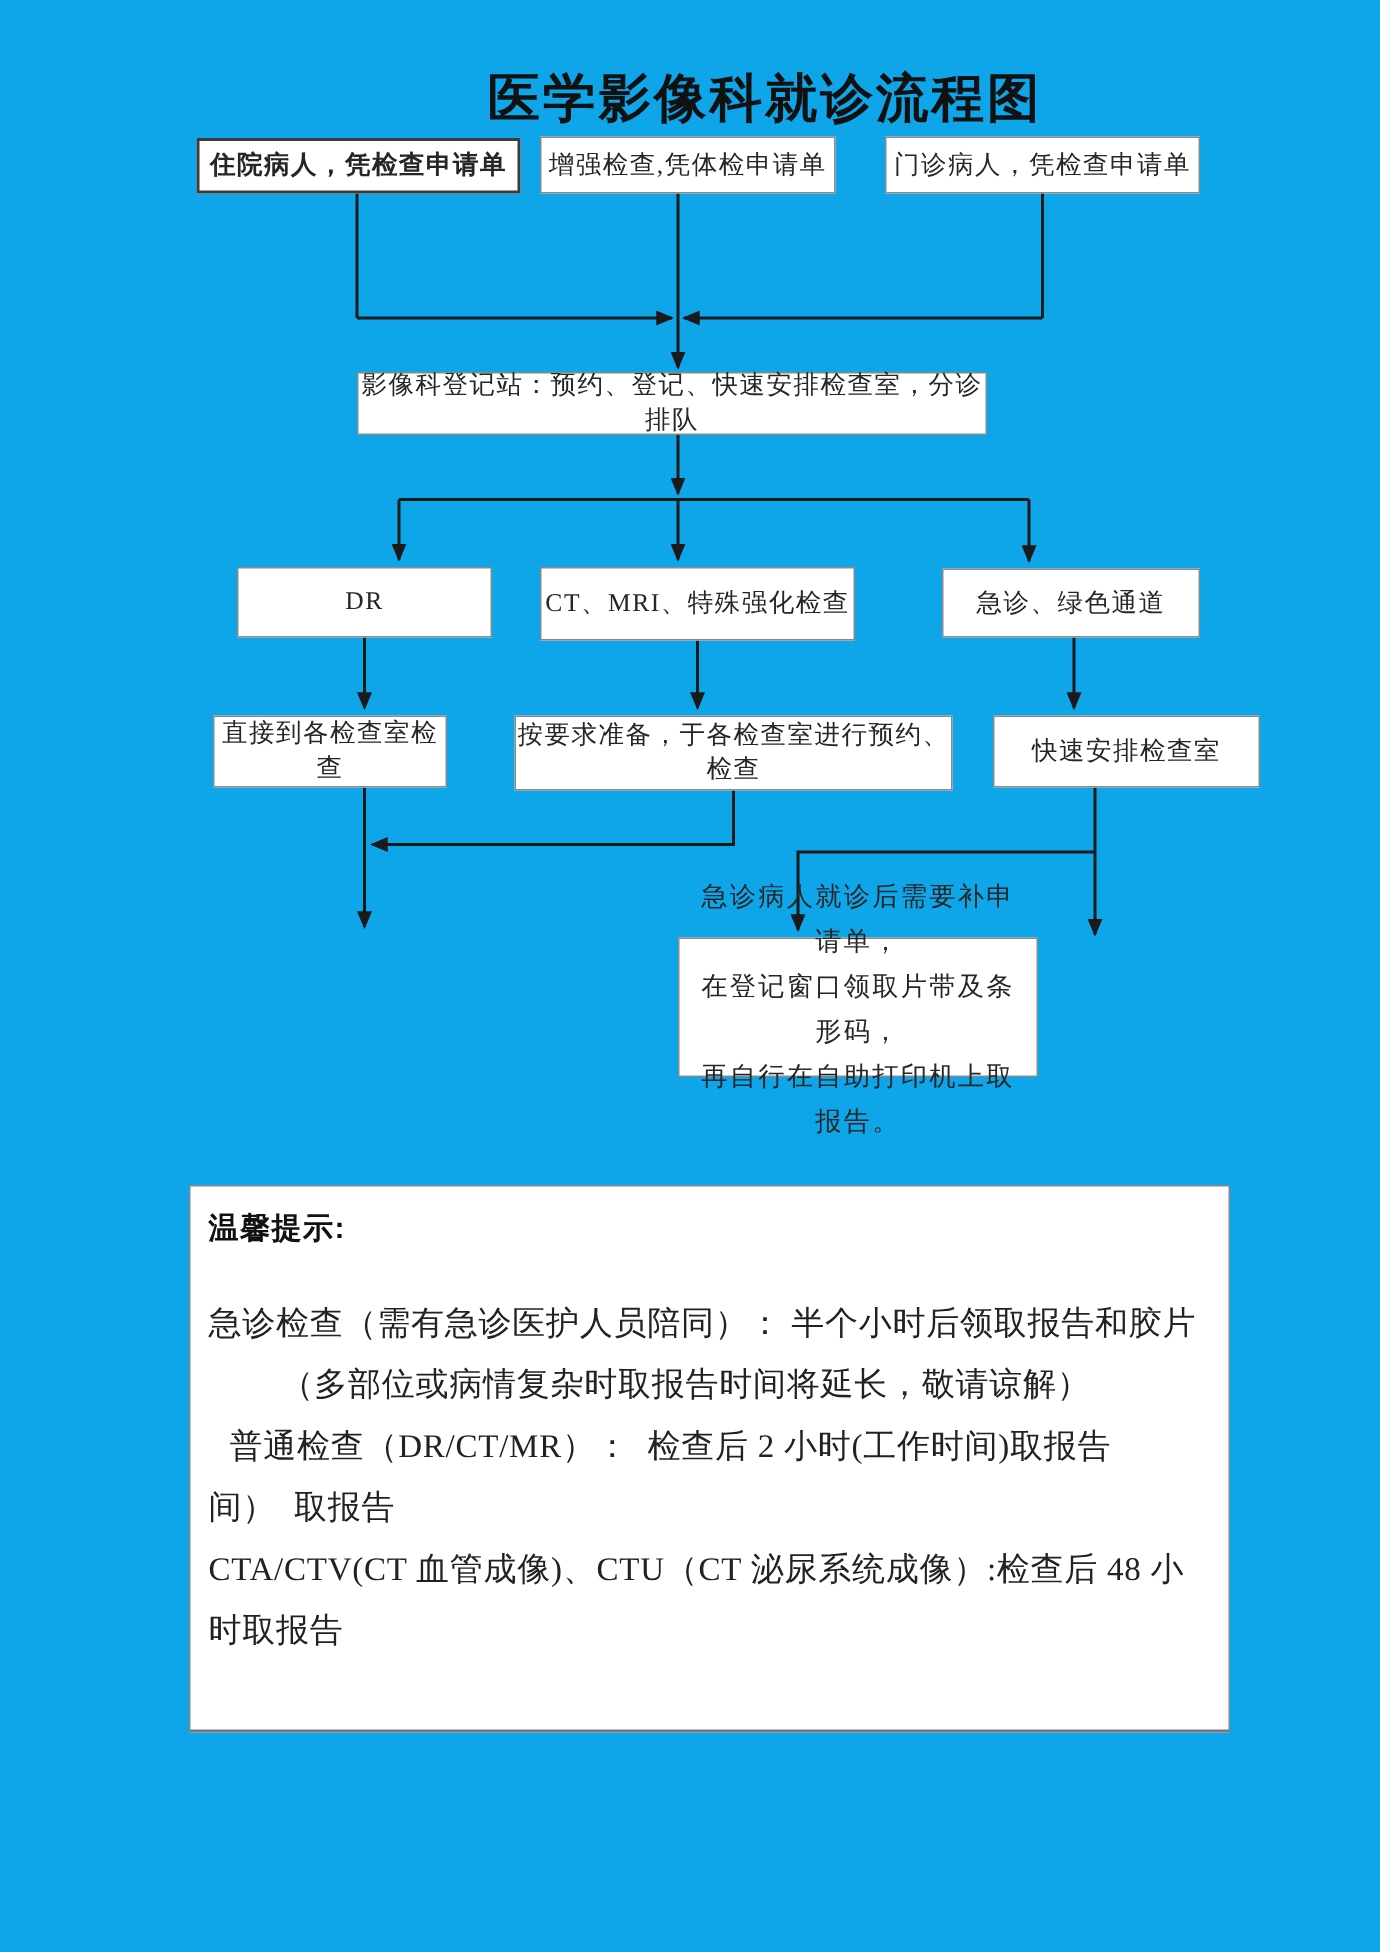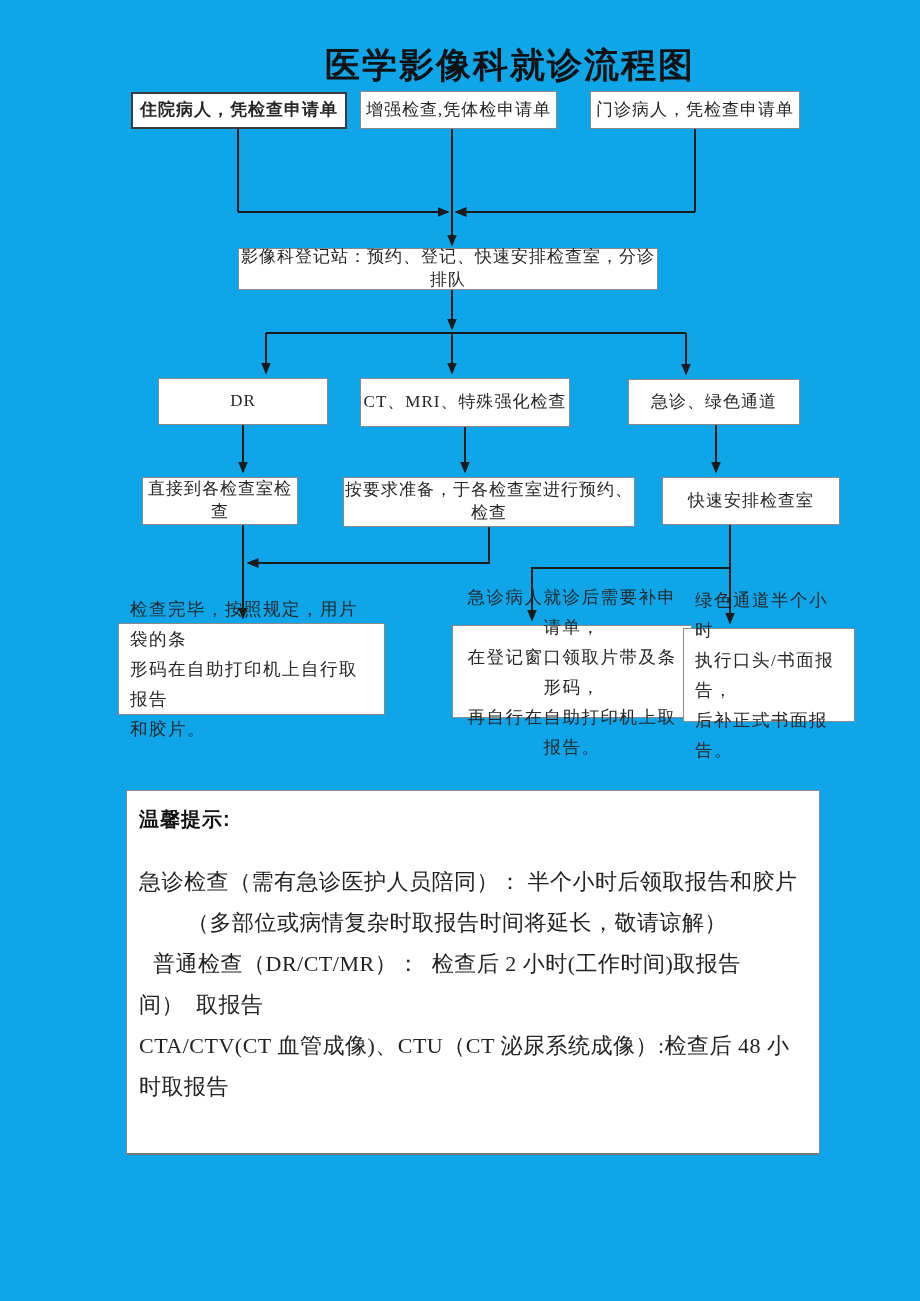--- a/index.html
+++ b/index.html
@@ -106,34 +106,24 @@
   <div class="fbox" style="left:142px;top:477px;width:156px;height:48px;">
     <span>直接到各检查室检查</span>
   </div>
   <div class="fbox" style="left:343px;top:477px;width:292px;height:50px;">
     <span>按要求准备，于各检查室进行预约、检查</span>
   </div>
   <div class="fbox" style="left:662px;top:477px;width:178px;height:48px;">
     <span>快速安排检查室</span>
   </div>
 
-  <div class="fbox multiline" style="left:118px;top:623px;width:267px;height:92px;">
-    <div>检查完毕，按照规定，用片袋的条</div>
-    <div>形码在自助打印机上自行取报告</div>
-    <div>和胶片。</div>
-  </div>
   <div class="fbox multiline centered" style="left:420px;top:625px;width:240px;height:93px;">
     <div>急诊病人就诊后需要补申请单，</div>
     <div>在登记窗口领取片带及条形码，</div>
     <div>再自行在自助打印机上取报告。</div>
-  </div>
-  <div class="fbox multiline" style="left:683px;top:628px;width:172px;height:94px;">
-    <div>绿色通道半个小时</div>
-    <div>执行口头/书面报告，</div>
-    <div>后补正式书面报告。</div>
   </div>
 
   <div class="tips">
     <div class="tips-title">温馨提示:</div>
     <div class="tips-line">急诊检查（需有急诊医护人员陪同）： 半个小时后领取报告和胶片</div>
     <div class="tips-line indent-big">（多部位或病情复杂时取报告时间将延长，敬请谅解）</div>
     <div class="tips-line indent-small">普通检查（DR/CT/MR）：  检查后 2 小时(工作时间)取报告</div>
     <div class="tips-line">间）  取报告</div>
     <div class="tips-line">CTA/CTV(CT 血管成像)、CTU（CT 泌尿系统成像）:检查后 48 小时取报告</div>
   </div>

